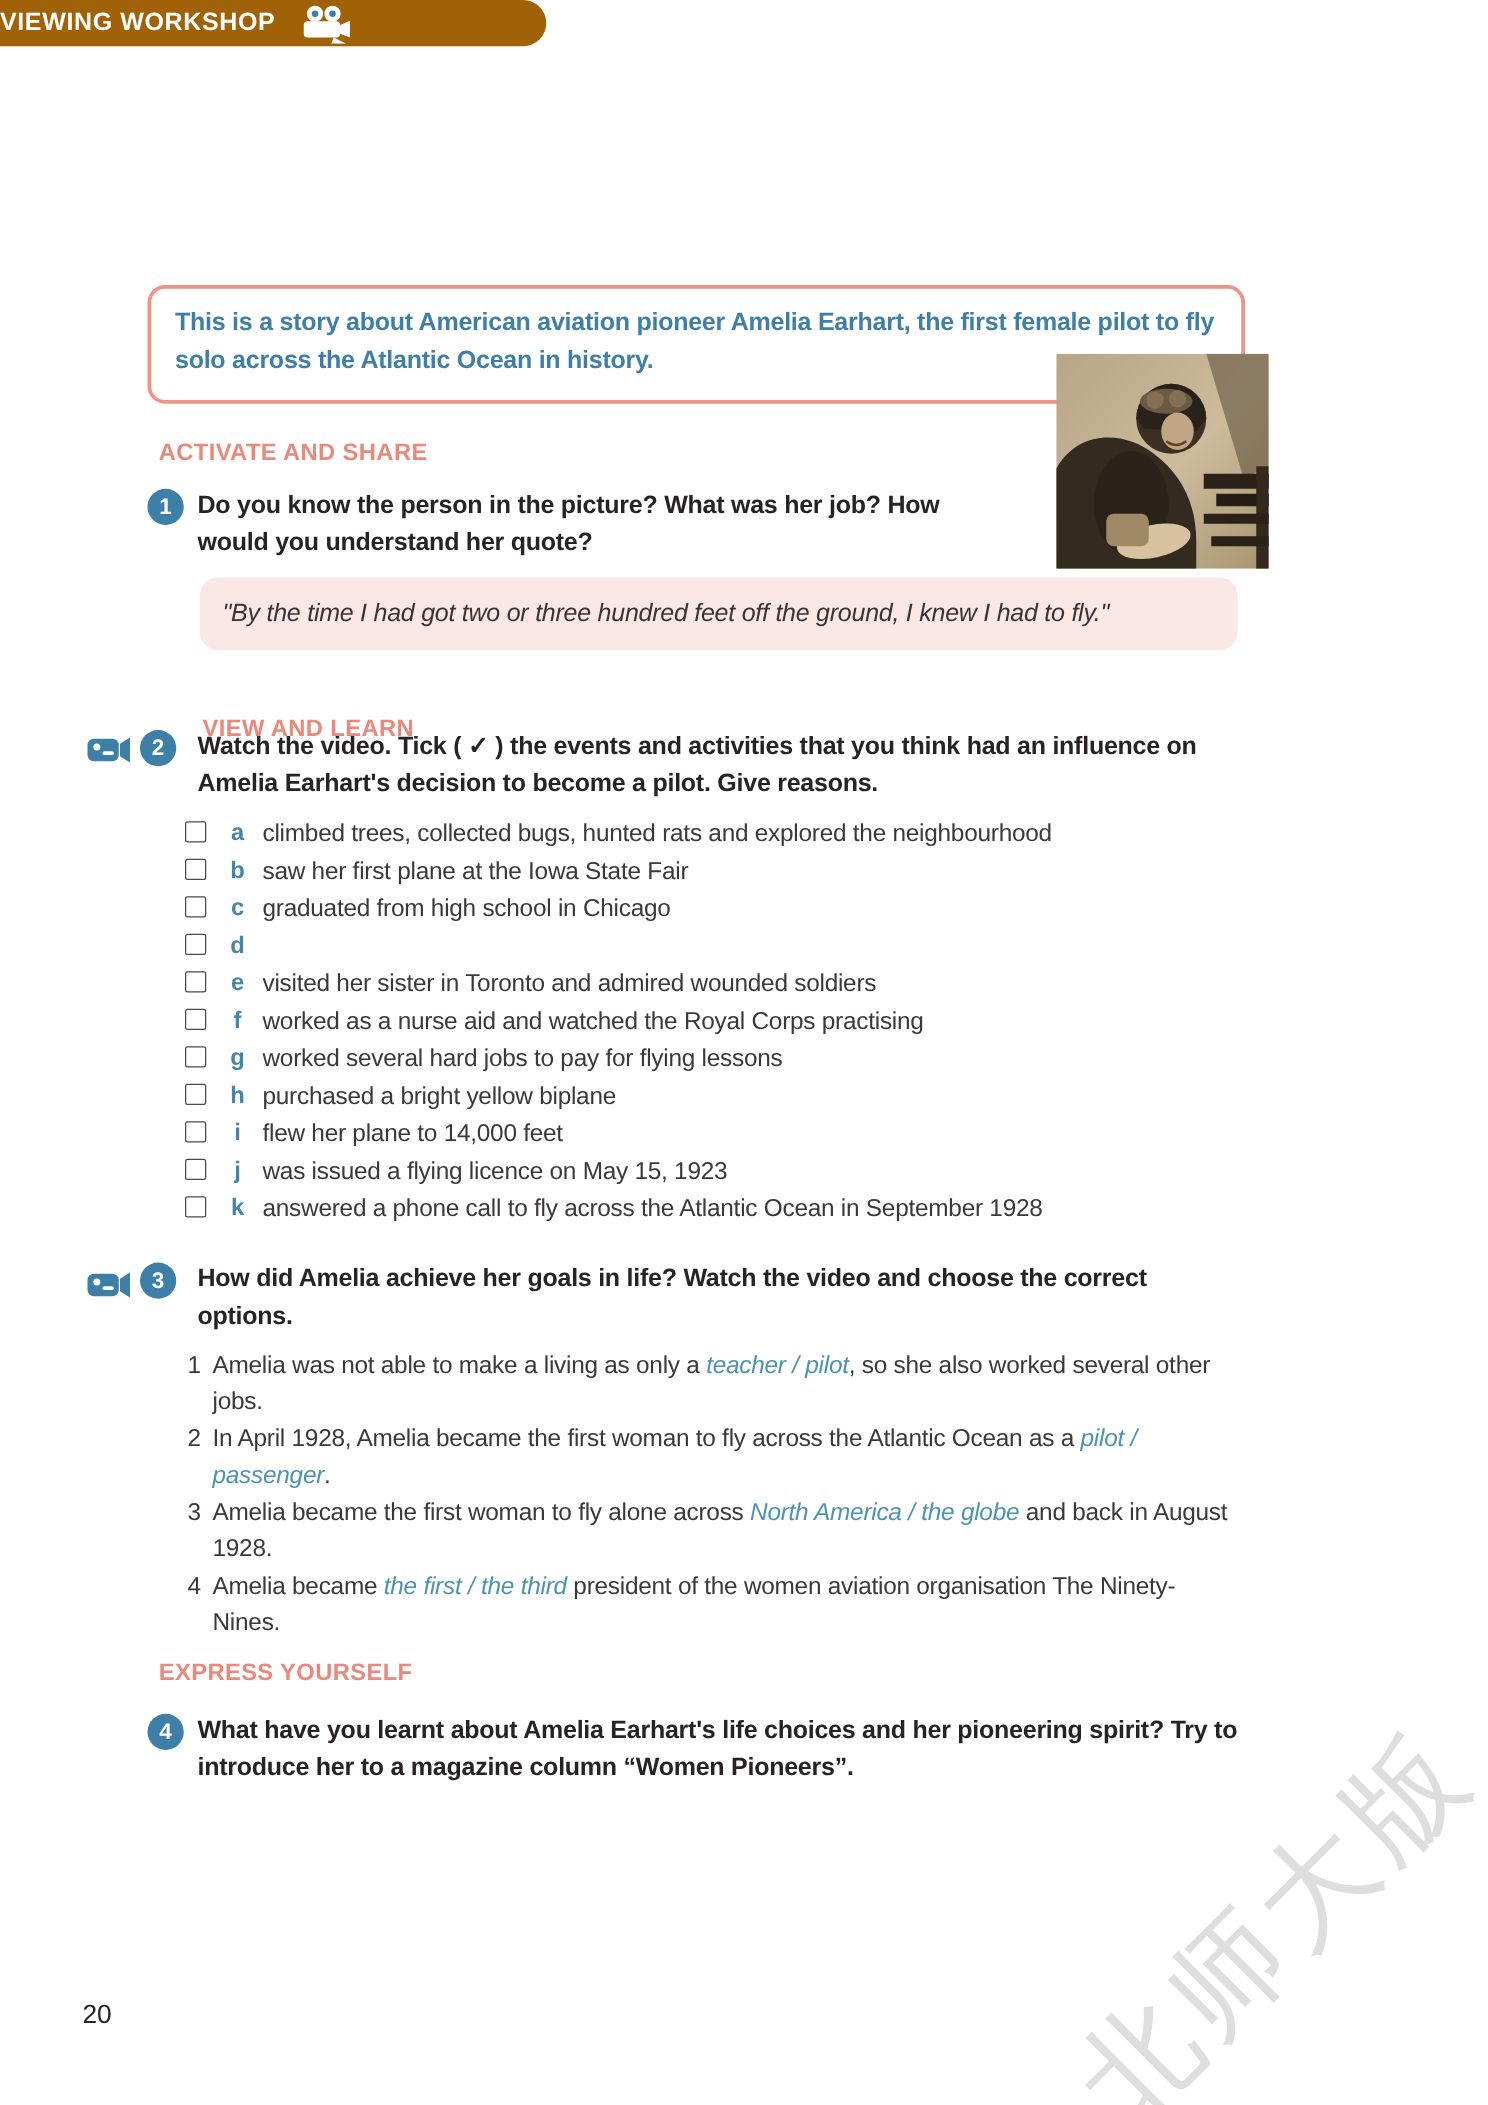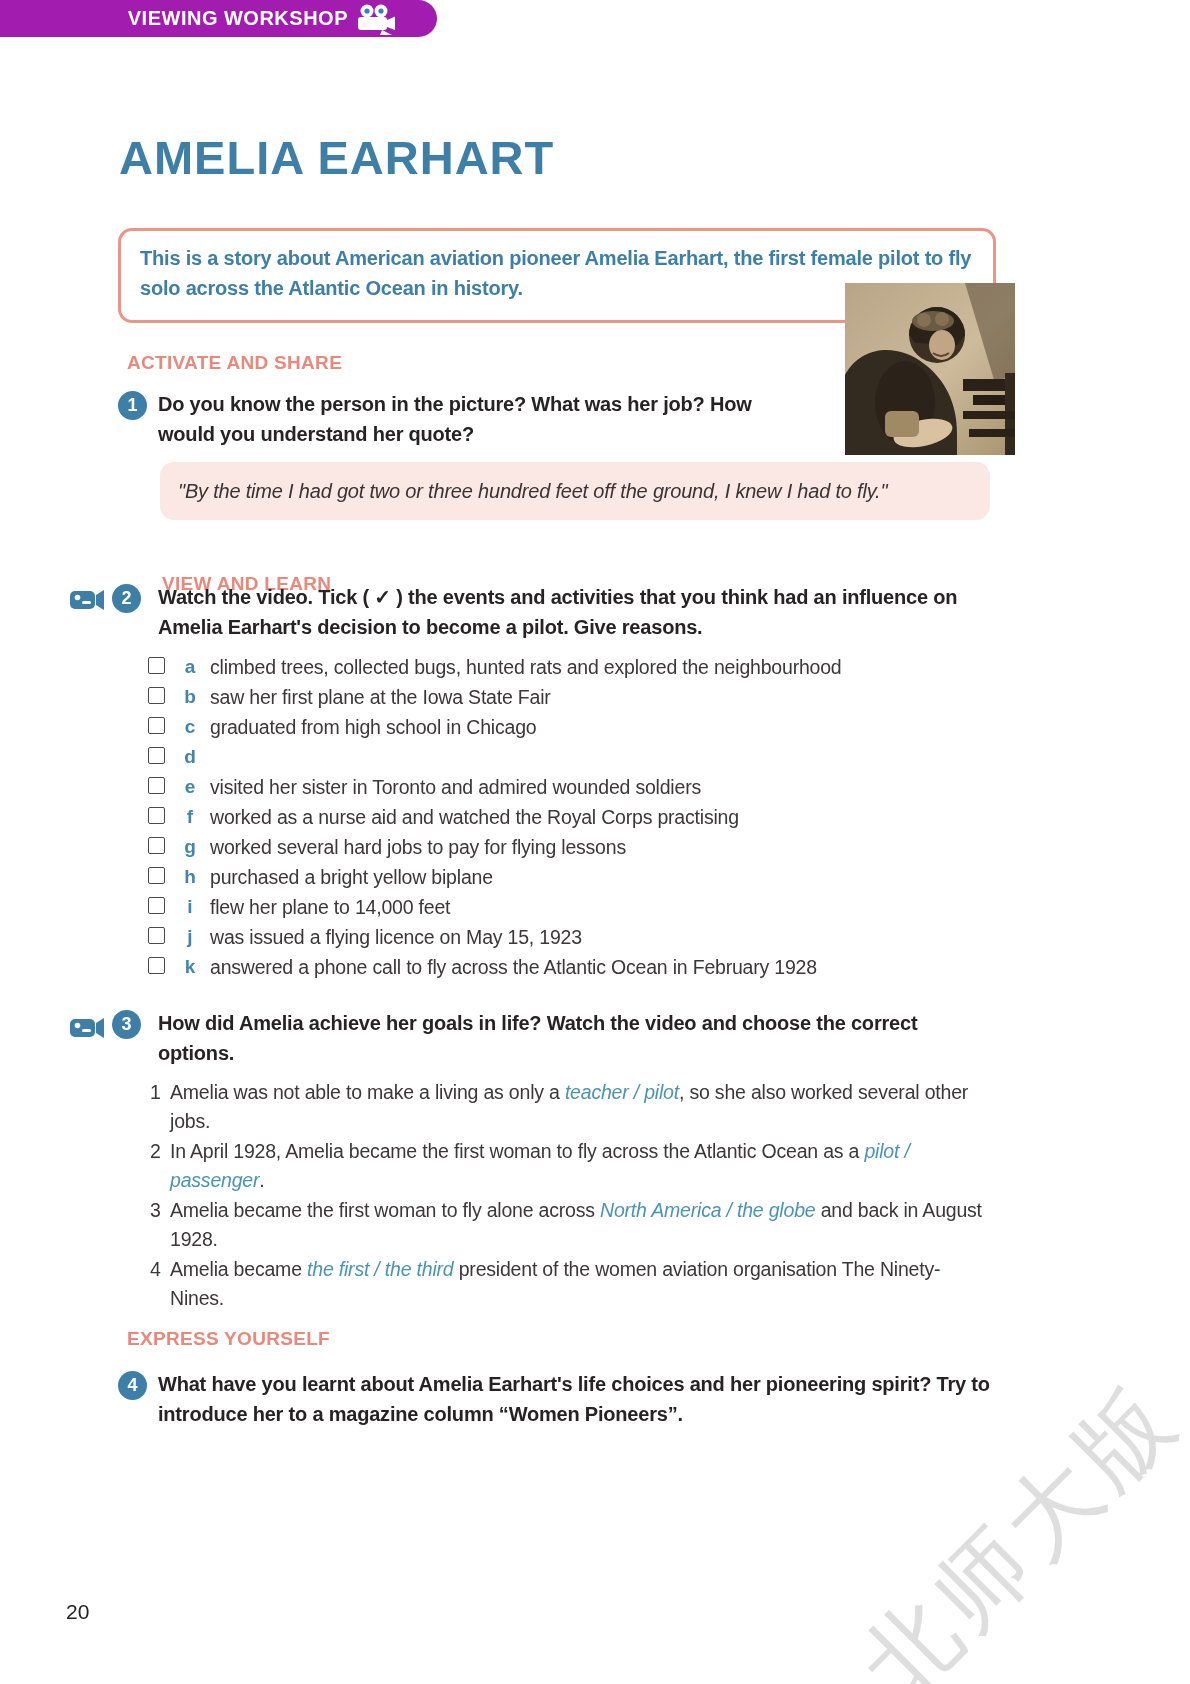--- a/index.html
+++ b/index.html
@@ -5,23 +5,23 @@
   * { margin:0; padding:0; box-sizing:border-box; }
   html,body { background:#ffffff; }
   .page {
     position:relative; width:1190px; height:1684px; background:#ffffff;
     overflow:hidden; font-family:"Liberation Sans", sans-serif; color:#2e2a2b;
   }
   .abs { position:absolute; }
 
   
   .banner {
-    left:0; top:84; width:437px; height:37px; background:#a21caf;
+    left:0; top:84; width:437px; height:37px; background:#a16207;
     border-radius:0 19px 19px 0; display:flex; align-items:center;
-    justify-content:flex-end; padding-right:40px; gap:7px;
+    justify-content:flex-start; padding-right:40px; gap:20px;
   }
   .banner-label { color:#ffffff; font-weight:bold; font-size:20px; letter-spacing:.5px; }
 
   .title {
     left:119px; top:130px; color:#3d7fa6; font-weight:800; font-size:47px;
     letter-spacing:1px;
   }
 
   
   .intro-box {
@@ -93,21 +93,20 @@
         <circle cx="26" cy="8" r="6.5" fill="#ffffff"></circle>
         <circle cx="12" cy="8" r="2.6" fill="#3d7fa6"></circle>
         <circle cx="26" cy="8" r="2.6" fill="#3d7fa6"></circle>
         <rect x="3" y="14" width="29" height="13" rx="3" fill="#ffffff"></rect>
         <polygon points="32,17 40,13.5 40,27 32,24" fill="#ffffff"></polygon>
         <polygon points="27,27 37,32 25,32" fill="#ffffff"></polygon>
       </svg>
     </span>
   </div>
 
-  <div class="abs title">AMELIA EARHART</div>
 
   <div class="abs intro-box"></div>
   <div class="abs intro-text">This is a story about American aviation pioneer Amelia Earhart, the first female pilot to fly solo across the Atlantic Ocean in history.</div>
 
   <div class="abs photo">
     <svg width="170" height="172" viewBox="0 0 170 172">
       <defs>
         <linearGradient id="bg" x1="0" y1="0" x2="1" y2="1">
           <stop offset="0" stop-color="#b8a486"></stop>
           <stop offset="0.55" stop-color="#cdbb9c"></stop>
@@ -213,21 +212,21 @@
 
   <div class="check-row">
     <span class="checkbox"></span>
     <span class="check-letter">j</span>
     <span class="check-text">was issued a flying licence on May 15, 1923</span>
   </div>
 
   <div class="check-row">
     <span class="checkbox"></span>
     <span class="check-letter">k</span>
-    <span class="check-text">answered a phone call to fly across the Atlantic Ocean in February 1928</span>
+    <span class="check-text">answered a phone call to fly across the Atlantic Ocean in September 1928</span>
   </div>
 </div>
 
   <div class="abs vid-icon" style="left:69px; top:1013px;">
     <svg width="38" height="30" viewBox="0 0 38 30">
       <rect x="1" y="6" width="25" height="18" rx="5" fill="#3d7fa6"></rect>
       <circle cx="8.5" cy="12.5" r="2.8" fill="#ffffff"></circle>
       <rect x="13" y="16" width="9" height="3" rx="1.5" fill="#ffffff"></rect>
       <polygon points="27,10 35,5 35,25 27,20" fill="#3d7fa6"></polygon>
     </svg>

